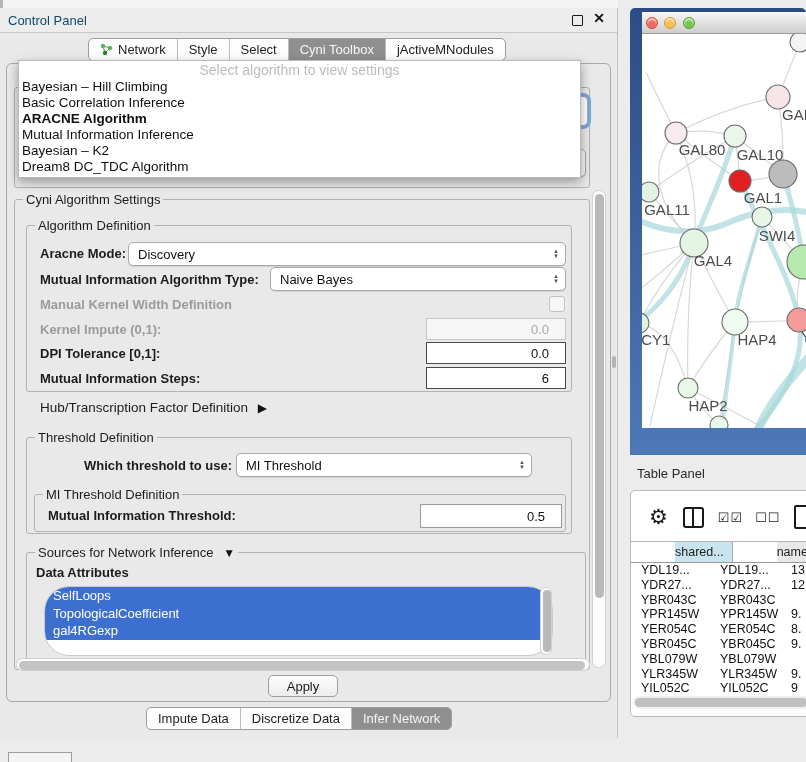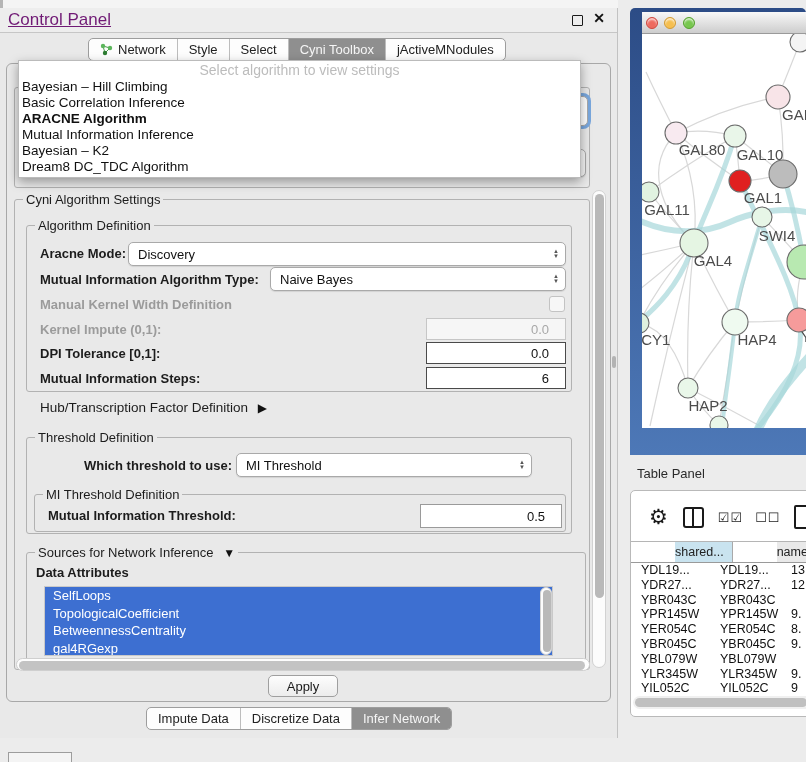--- a/index.html
+++ b/index.html
@@ -7,21 +7,21 @@
        font-family:"Liberation Sans",sans-serif;-webkit-font-smoothing:antialiased;}
   .abs{position:absolute;}
 
   
   .top-strip{left:0;top:0;width:618px;height:8px;background:#f4f4f4;}
   .corner-mark{left:0;top:0;width:3px;height:8px;background:#b5b5b5;}
   .control-window{left:0;top:8px;width:618px;height:730px;background:#e9e9e9;
                   border-right:1px solid #c2c2c2;box-sizing:border-box;}
   .cp-titlebar{left:0;top:8px;width:617px;height:25px;background:#ededed;
                border-bottom:1px solid #c6c6c6;display:flex;align-items:center;box-sizing:border-box;}
-  .cp-title{margin-left:8px;font-size:17px;color:#701a75;text-decoration:underline;}
+  .cp-title{margin-left:8px;font-size:13px;color:#0c4a6e;}
   .float-box{position:absolute;right:34px;top:7px;width:9px;height:9px;border:1.5px solid #1a1a1a;border-radius:1px;}
   .close-x{position:absolute;right:12px;top:2px;font-size:14px;font-weight:bold;color:#111;}
 
   .tabbar{display:flex;height:23px;border:1px solid #9d9d9d;border-radius:5px;background:#fdfdfd;
           overflow:hidden;box-sizing:border-box;align-items:stretch;}
   .tab{display:flex;align-items:center;padding:0 11px;font-size:13px;color:#222;border-right:1px solid #bdbdbd;}
   .tab:last-child{border-right:none;}
   .tab.selected{background:#8f8f8f;color:#f6f6f6;border-radius:0;}
   .tab-icon{display:inline-flex;margin-right:5px;}
 
@@ -240,24 +240,23 @@
     <span>0.5</span>
   </div>
 
   <fieldset class="grp" style="left:26px;top:545px;width:560px;height:117px;">
     <legend><span>Sources for Network Inference</span>
       <span class="expand-arrow">▼</span>
     </legend>
   </fieldset>
   <span class="lbl" style="left:36px;top:565px;">Data Attributes</span>
 
-  <div class="attr-list" style="left:44px;top:586px;width:509px;height:70px;">
+  <div class="attr-list" style="left:44px;top:586px;width:509px;height:70px;border-radius:25px;">
       <div class="attr-item">SelfLoops</div>
       <div class="attr-item">TopologicalCoefficient</div>
-      <div class="attr-item">BetweennessCentrality</div>
       <div class="attr-item">gal4RGexp</div>
     </div>
   <div class="vtrack" style="left:540px;top:587px;width:12px;height:68px;">
     <div class="vthumb" style="left:1.5px;top:2px;width:8px;height:62px;"></div>
   </div>
 
   <div class="vtrack" style="left:592px;top:190px;width:14px;height:478px;">
     <div class="vthumb" style="left:2px;top:3px;width:9px;height:404px;"></div>
   </div>
   <div class="htrack" style="left:16px;top:658px;width:574px;height:13px;">

